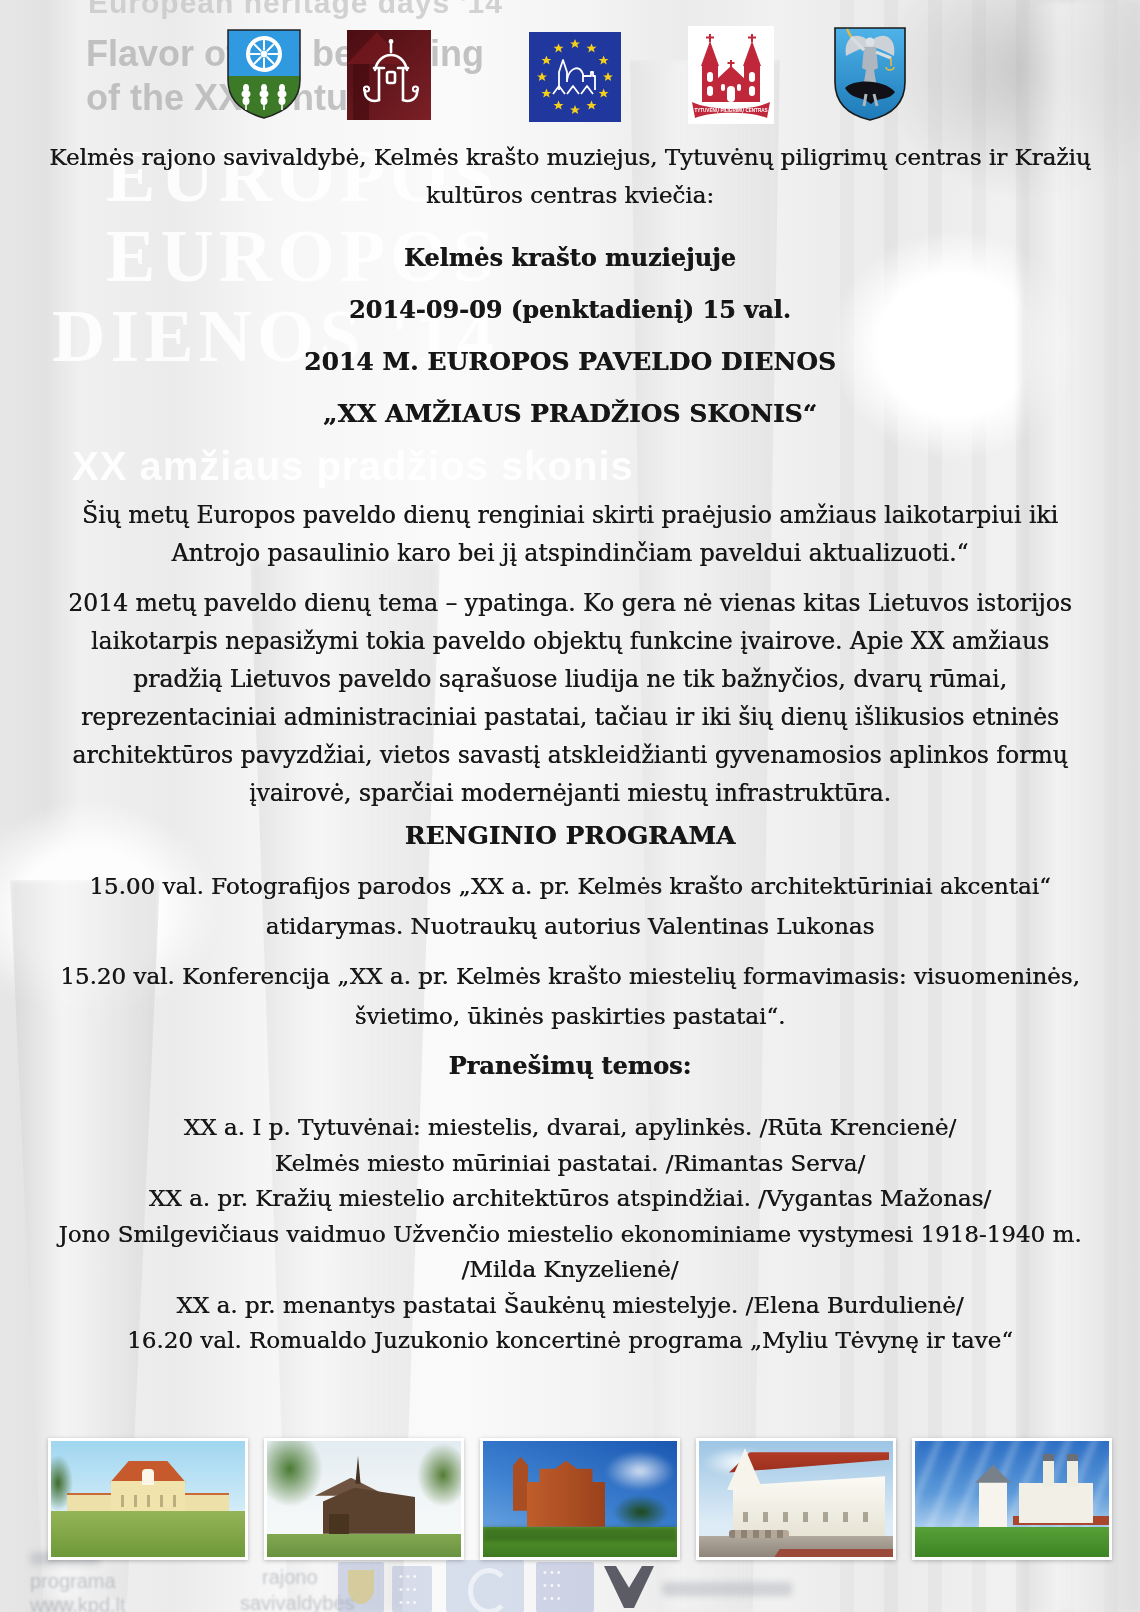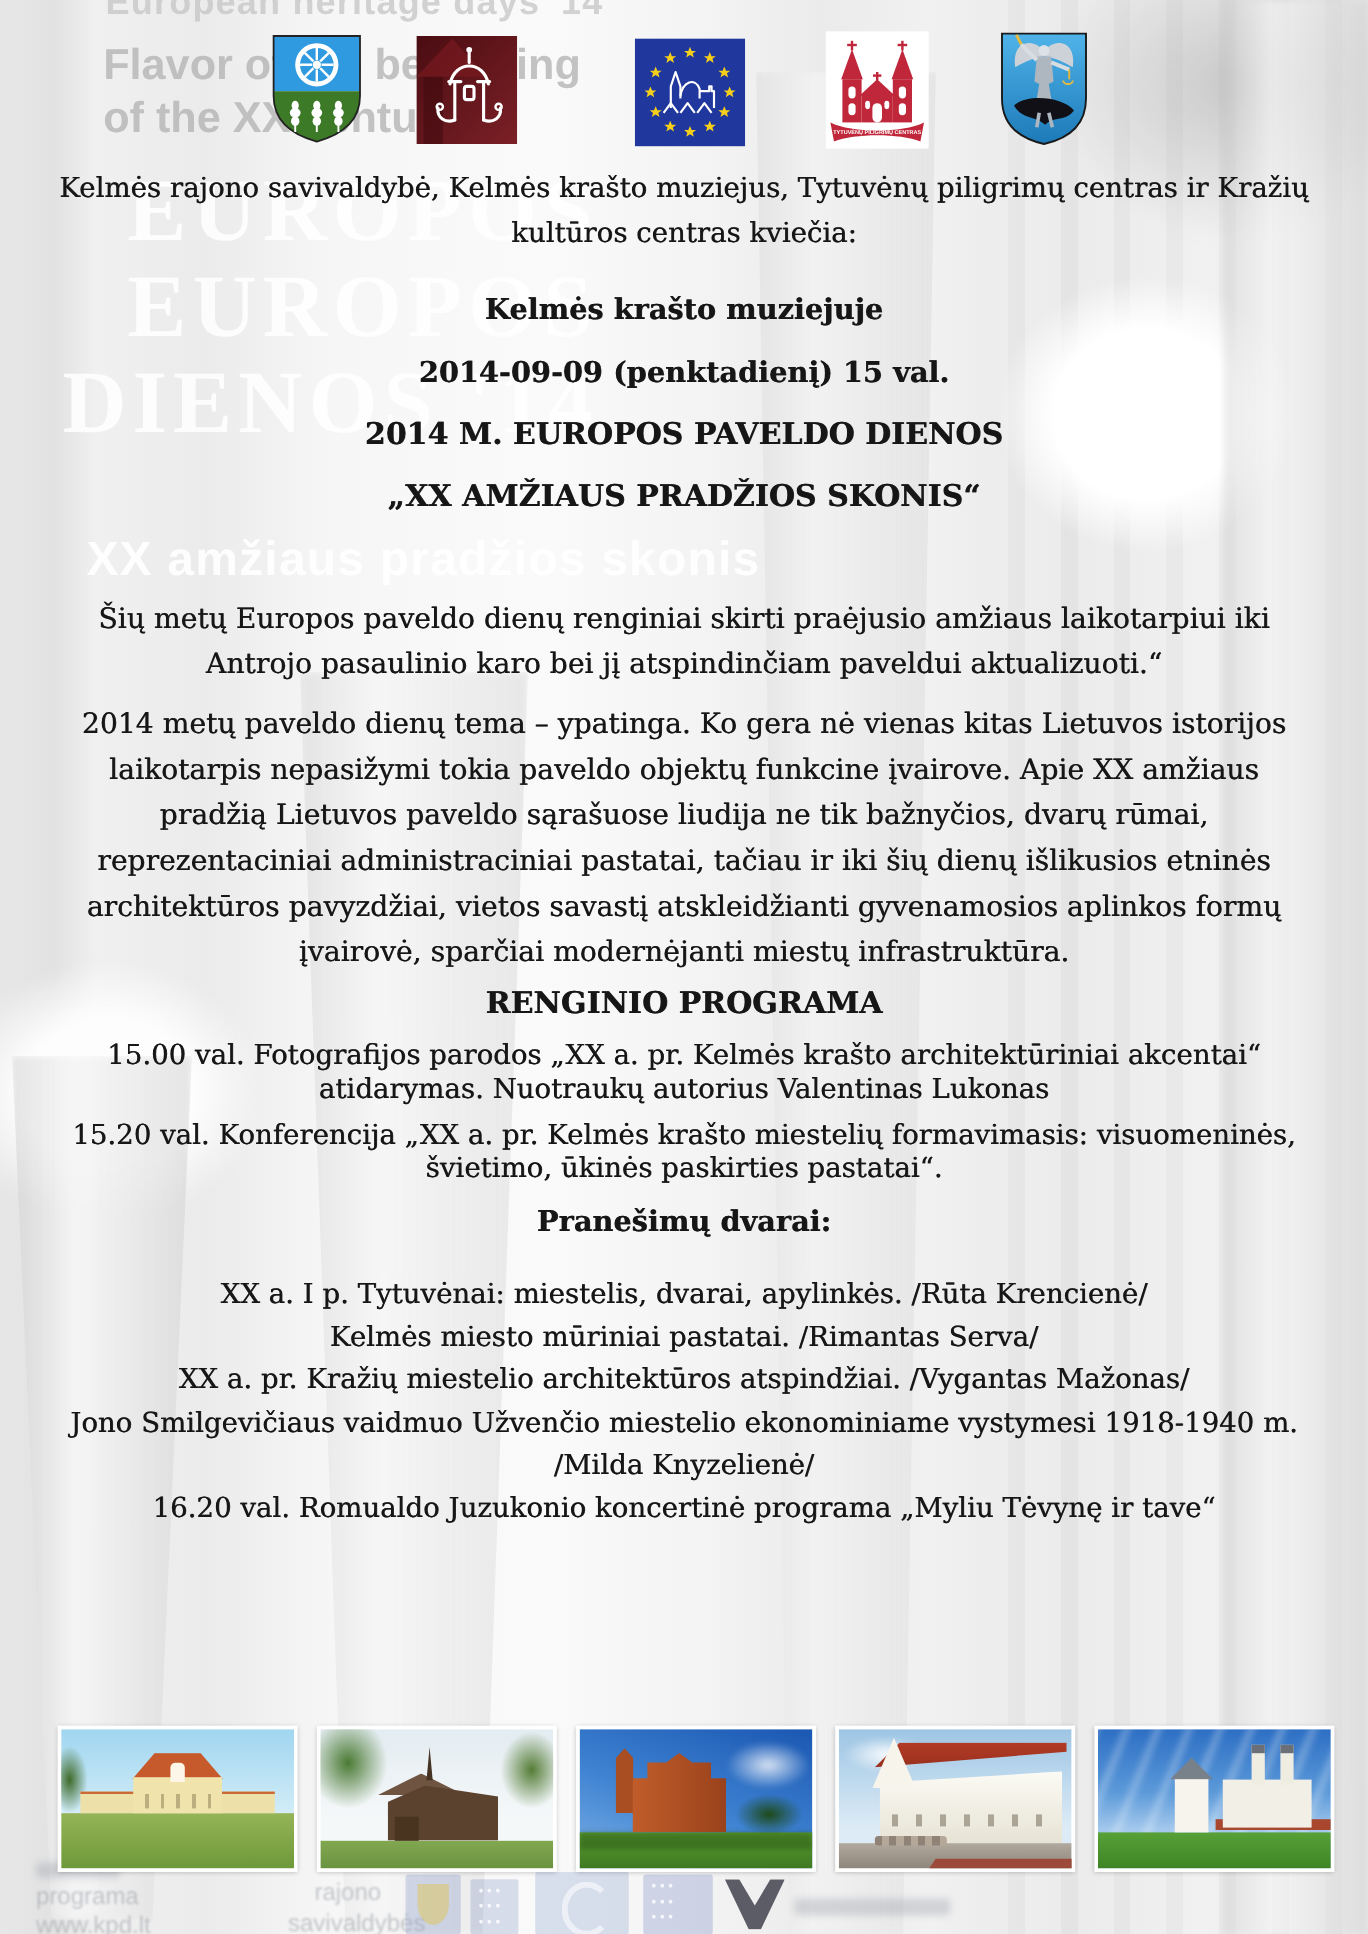--- a/index.html
+++ b/index.html
@@ -42,21 +42,21 @@
   .main-text p{margin:0;text-shadow:.4px 0 0 rgba(22,22,22,.85);}
   .t-intro{font-size:23px;line-height:38px;padding-top:10px;}
   .t-h{font-size:24px;line-height:36px;font-weight:bold;}
   .t-venue{margin-top:26px !important;}
   .t-dt{margin-top:16px !important;}
   .t-title{margin-top:16px !important;font-size:25px;}
   .t-para{font-size:23.5px;line-height:38px;}
   .t-p1{margin-top:64px !important;}
   .t-p2{margin-top:12px !important;max-width:1046px;margin-left:auto !important;margin-right:auto !important;}
   .t-prog-h{margin-top:6px !important;font-size:25px;}
-  .t-prog{font-size:23px;line-height:28px;}
+  .t-prog{font-size:23px;line-height:40px;}
   .t-prog1{margin-top:12px !important;}
   .t-prog2{margin-top:10px !important;}
   .t-topics-h{margin-top:12px !important;}
   .topics{margin-top:26px;}
   .t-topic{font-size:23px;line-height:35.5px;}
   
   .photos{position:absolute;z-index:4;left:48px;top:1438px;display:flex;gap:16px;}
   .photo{box-sizing:border-box;width:200px;height:122px;background:#fff;padding:3px;
     box-shadow:0 1px 4px rgba(0,0,0,.25);}
   .scene{position:relative;width:194px;height:116px;overflow:hidden;}
@@ -313,26 +313,27 @@
     <p class="t-intro">Kelmės rajono savivaldybė, Kelmės krašto muziejus, Tytuvėnų piligrimų centras ir Kražių kultūros centras kviečia:</p>
     <p class="t-h t-venue">Kelmės krašto muziejuje</p>
     <p class="t-h t-dt">2014-09-09 (penktadienį) 15 val.</p>
     <p class="t-h t-title">2014 M. EUROPOS PAVELDO DIENOS</p>
     <p class="t-h t-title">„XX AMŽIAUS PRADŽIOS SKONIS“</p>
     <p class="t-para t-p1">Šių metų Europos paveldo dienų renginiai skirti praėjusio amžiaus laikotarpiui iki Antrojo pasaulinio karo bei jį atspindinčiam paveldui aktualizuoti.“</p>
     <p class="t-para t-p2">2014 metų paveldo dienų tema – ypatinga. Ko gera nė vienas kitas Lietuvos istorijos laikotarpis nepasižymi tokia paveldo objektų funkcine įvairove. Apie XX amžiaus pradžią Lietuvos paveldo sąrašuose liudija ne tik bažnyčios, dvarų rūmai, reprezentaciniai administraciniai pastatai, tačiau ir iki šių dienų išlikusios etninės architektūros pavyzdžiai, vietos savastį atskleidžianti gyvenamosios aplinkos formų įvairovė, sparčiai modernėjanti miestų infrastruktūra.</p>
     <p class="t-h t-prog-h">RENGINIO PROGRAMA</p>
     <p class="t-prog t-prog1">15.00 val.  Fotografijos parodos „XX a. pr. Kelmės krašto architektūriniai akcentai“ atidarymas. Nuotraukų autorius Valentinas Lukonas</p>
     <p class="t-prog t-prog2">15.20 val.  Konferencija „XX a. pr. Kelmės krašto miestelių formavimasis: visuomeninės, švietimo, ūkinės paskirties pastatai“.</p>
-    <p class="t-h t-topics-h">Pranešimų dvarai:</p>
+    <p class="t-h t-topics-h">Pranešimų temos:</p>
     <div class="topics">
       <p class="t-topic">XX a. I p. Tytuvėnai: miestelis, dvarai, apylinkės. /Rūta Krencienė/</p>
       <p class="t-topic">Kelmės miesto mūriniai pastatai. /Rimantas Serva/</p>
       <p class="t-topic">XX a. pr. Kražių miestelio architektūros atspindžiai. /Vygantas Mažonas/</p>
       <p class="t-topic">Jono Smilgevičiaus vaidmuo Užvenčio miestelio ekonominiame vystymesi 1918-1940 m. /Milda Knyzelienė/</p>
+      <p class="t-topic">XX a. pr. menantys pastatai Šaukėnų miestelyje. /Elena Burdulienė/</p>
       <p class="t-topic">16.20 val. Romualdo Juzukonio koncertinė programa „Myliu Tėvynę ir tave“</p>
     </div>
   </div>
 
   <div class="photos">
     <div class="photo">
       <div class="scene s1">
         <div class="sky"></div>
         <div class="treeL"></div>
         <div class="grass"></div>

